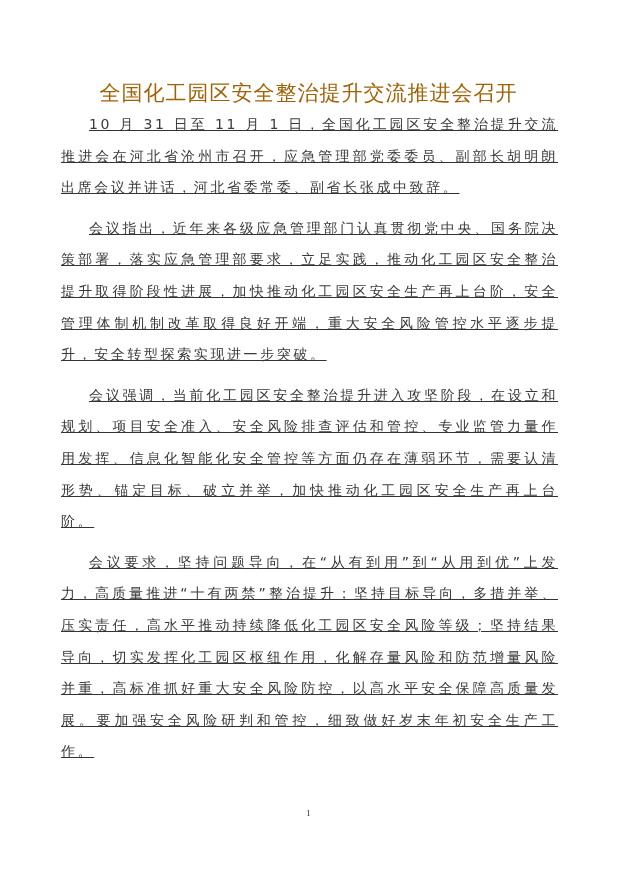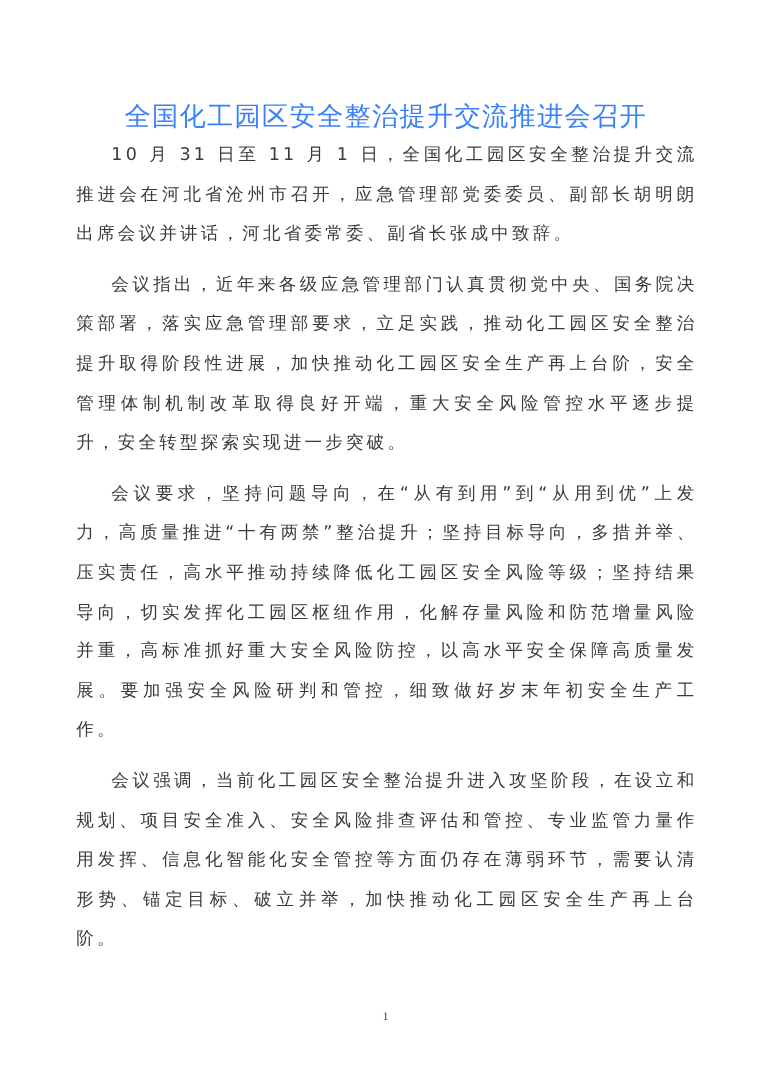--- a/index.html
+++ b/index.html
@@ -1,33 +1,33 @@
 <!DOCTYPE html>
 <html><head>
 <meta charset="utf-8">
 <style>
   html, body { margin: 0; padding: 0; background: #ffffff; }
   body { width: 617px; height: 869px; position: relative; overflow: hidden;
          font-family: "DejaVu Serif", "Liberation Serif", serif; color: #333333; }
   .page { position: absolute; left: 0; top: 0; width: 617px; height: 869px; background: #fff; }
   .title { position: absolute; left: 0; top: 64px; width: 617px; text-align: center;
-           font-size: 21px; line-height: 30px; color: #3b82f6; letter-spacing: 1px;
+           font-size: 21px; line-height: 30px; color: #a16207; letter-spacing: 1px;
            font-family: "DejaVu Sans", "Liberation Sans", sans-serif; font-weight: normal; }
-  .body-text { position: absolute; left: 61px; width: 497px; top: 109px; }
+  .body-text { position: absolute; left: 61px; width: 497px; top: 109px; text-decoration: underline; }
   .para { margin: 0 0 9px 0; font-size: 14px; line-height: 31.6px; text-indent: 28px;
           text-align: justify; text-align-last: left; letter-spacing: 2.6px; color: #3a3a3a;
           font-family: "DejaVu Sans", "Liberation Sans", sans-serif; word-break: break-all; }
   .page-number { position: absolute; left: 0; width: 617px; top: 808px; text-align: center;
                  font-size: 9px; color: #333; font-family: "Liberation Serif", serif; }
 </style>
 </head>
 <body>
 
 <div class="page">
   <h1 class="title">全国化工园区安全整治提升交流推进会召开</h1>
   <div class="body-text">
     <p class="para">10 月 31 日至 11 月 1 日，全国化工园区安全整治提升交流推进会在河北省沧州市召开，应急管理部党委委员、副部长胡明朗出席会议并讲话，河北省委常委、副省长张成中致辞。</p>
     <p class="para">会议指出，近年来各级应急管理部门认真贯彻党中央、国务院决策部署，落实应急管理部要求，立足实践，推动化工园区安全整治提升取得阶段性进展，加快推动化工园区安全生产再上台阶，安全管理体制机制改革取得良好开端，重大安全风险管控水平逐步提升，安全转型探索实现进一步突破。</p>
+    <p class="para">会议强调，当前化工园区安全整治提升进入攻坚阶段，在设立和规划、项目安全准入、安全风险排查评估和管控、专业监管力量作用发挥、信息化智能化安全管控等方面仍存在薄弱环节，需要认清形势、锚定目标、破立并举，加快推动化工园区安全生产再上台阶。</p>
     <p class="para">会议要求，坚持问题导向，在“从有到用”到“从用到优”上发力，高质量推进“十有两禁”整治提升；坚持目标导向，多措并举、压实责任，高水平推动持续降低化工园区安全风险等级；坚持结果导向，切实发挥化工园区枢纽作用，化解存量风险和防范增量风险并重，高标准抓好重大安全风险防控，以高水平安全保障高质量发展。要加强安全风险研判和管控，细致做好岁末年初安全生产工作。</p>
-    <p class="para">会议强调，当前化工园区安全整治提升进入攻坚阶段，在设立和规划、项目安全准入、安全风险排查评估和管控、专业监管力量作用发挥、信息化智能化安全管控等方面仍存在薄弱环节，需要认清形势、锚定目标、破立并举，加快推动化工园区安全生产再上台阶。</p>
   </div>
   <div class="page-number">1</div>
 </div>
 
 </body></html>

